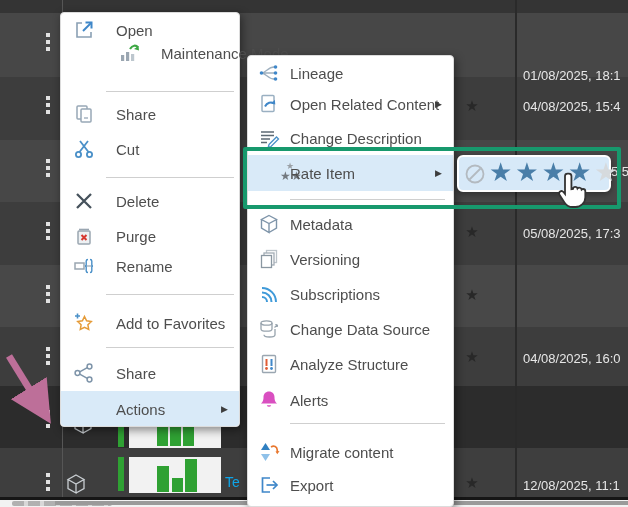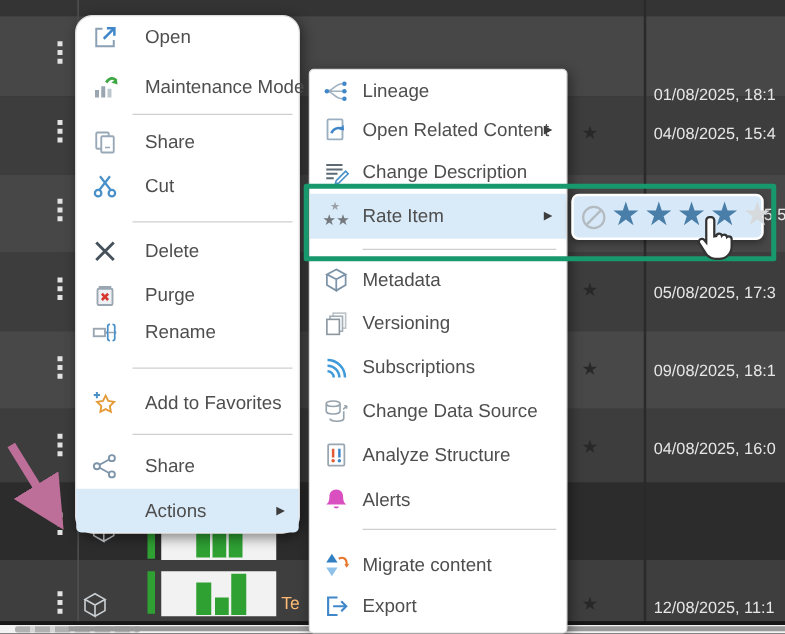--- a/index.html
+++ b/index.html
@@ -11,31 +11,31 @@
   .topstrip{position:absolute;top:0;left:0;width:628px;height:13px;background:#343434;}
   .kebab{position:absolute;left:46px;display:flex;flex-direction:column;gap:3px;z-index:3;cursor:pointer;}
   .kebab i{width:4px;height:4px;background:#e2e2e2;display:block;}
   .ts{position:absolute;left:523px;width:103px;height:18px;color:#e6e6e6;font-size:13px;
       white-space:nowrap;overflow:hidden;z-index:3;}
   .rowstars{position:absolute;left:441px;width:40px;color:#282828;font-size:15px;z-index:3;
       font-family:"DejaVu Sans",sans-serif;letter-spacing:3px;white-space:nowrap;}
   .greenbar{position:absolute;left:118px;width:6px;background:#2fa133;z-index:3;}
   .thumb{position:absolute;left:129px;width:92px;background:#f2f2f2;z-index:3;}
   .thumb i{position:absolute;background:#2fa133;display:block;}
-  .fragment{position:absolute;color:#fdba74;font-size:14px;z-index:4;white-space:nowrap;}
+  .fragment{position:absolute;color:#0ea5e9;font-size:14px;z-index:4;white-space:nowrap;}
   
   .menu{position:absolute;background:#fff;border:1px solid #dcdcdc;border-radius:4px;
         box-shadow:2px 3px 10px rgba(0,0,0,.45);}
-  #menu1{left:60px;top:12px;width:178px;height:413px;z-index:20;border-radius:14px;}
+  #menu1{left:60px;top:12px;width:178px;height:413px;z-index:20;}
   #menu2{left:247px;top:55px;width:205px;height:450px;z-index:25;}
   .mi{position:absolute;left:0;right:0;height:34px;cursor:pointer;}
   .mi .ic{position:absolute;left:12px;top:50%;transform:translateY(-50%);width:22px;height:22px;}
   .mi .lb{position:absolute;left:55px;top:50%;transform:translateY(-50%);
           font-size:15px;color:#4e4e4e;white-space:nowrap;}
-  #menu2 .mi{height:32px;}
+  #menu2 .mi{height:32px;text-align:right;}
   #menu2 .mi .ic{left:10px;}
   #menu2 .mi .lb{left:42px;}
   .sep{position:absolute;left:45px;right:5px;height:1px;background:#cfcfcf;}
   #menu2 .sep{left:42px;right:8px;}
   .chev{position:absolute;right:11px;top:50%;transform:translateY(-50%);
         font-size:9px;color:#3d3d3d;font-family:"DejaVu Sans",sans-serif;}
   .hl{background:#d9eaf8;}
   .rateicon{position:relative;width:22px;height:22px;font-family:"DejaVu Sans",sans-serif;}
   .rateicon span{position:absolute;line-height:1;}
   .rateicon .s1{left:6px;top:0;font-size:9px;color:#9aa0a6;}
@@ -120,21 +120,20 @@
   <div class="rowstars" style="top:97px;">★ ★</div>
   <div class="rowstars" style="top:223px;">★ ★</div>
   <div class="rowstars" style="top:286px;">★ ★</div>
   <div class="rowstars" style="top:348px;">★ ★</div>
   <div class="rowstars" style="top:474px;">★ ★</div>
 
   <div class="ts" style="top:36px;margin-top:32px;">01/08/2025, 18:1</div>
   <div class="ts" style="top:99px;">04/08/2025, 15:4</div>
   <div class="ts" style="left:611px;width:17px;top:164px;">5:5</div>
   <div class="ts" style="top:226px;">05/08/2025, 17:3</div>
-  <div class="ts" style="top:289px;">09/08/2025, 18:1</div>
   <div class="ts" style="top:351px;">04/08/2025, 16:0</div>
   <div class="ts" style="top:478px;">12/08/2025, 11:1</div>
 
   <div class="fragment" style="left:228px;top:38px;">st</div>
   <div class="fragment" style="left:225px;top:474px;">Te</div>
 
   <div style="position:absolute;left:71px;top:412px;z-index:3;">
     <svg width="24" height="24" viewBox="0 0 24 24">
         <path d="M12 3 20 7.5 12 12 4 7.5z M4 7.5v9L12 21v-9 M20 7.5v9L12 21" fill="none" stroke="#c9ced2" stroke-width="1.3"></path>
       </svg>
@@ -159,21 +158,21 @@
 
   <div class="menu" id="menu1">
     <div class="mi" style="top:0;">
       <span class="ic"><svg width="22" height="22" viewBox="0 0 22 22">
             <path d="M9 4H4v14h14v-5" fill="none" stroke="#8aa0b4" stroke-width="1.6"></path>
             <path d="M10 12 18.5 3.5" stroke="#3f87c9" stroke-width="2" fill="none"></path>
             <path d="M12.5 3.5h6v6" fill="none" stroke="#3f87c9" stroke-width="2"></path>
           </svg></span>
       <span class="lb">Open</span>
     </div>
-    <div class="mi" style="top:40px;">
+    <div class="mi" style="top:23px;margin-left:45px;">
       <span class="ic"><svg width="22" height="22" viewBox="0 0 22 22">
             <rect x="3" y="13" width="3.2" height="6" fill="#9aa6b1"></rect>
             <rect x="8" y="10" width="3.2" height="9" fill="#9aa6b1"></rect>
             <rect x="13" y="12" width="3.2" height="7" fill="#bdc7ce"></rect>
             <path d="M12 7c2.5-4 6-4.2 8-1.5" fill="none" stroke="#3ea844" stroke-width="2.2"></path>
             <path d="M21 8.5 16 7l4.5-3z" fill="#3ea844"></path>
           </svg></span>
       <span class="lb">Maintenance Mode</span>
     </div>
     <div class="sep" style="top:78px;"></div>

